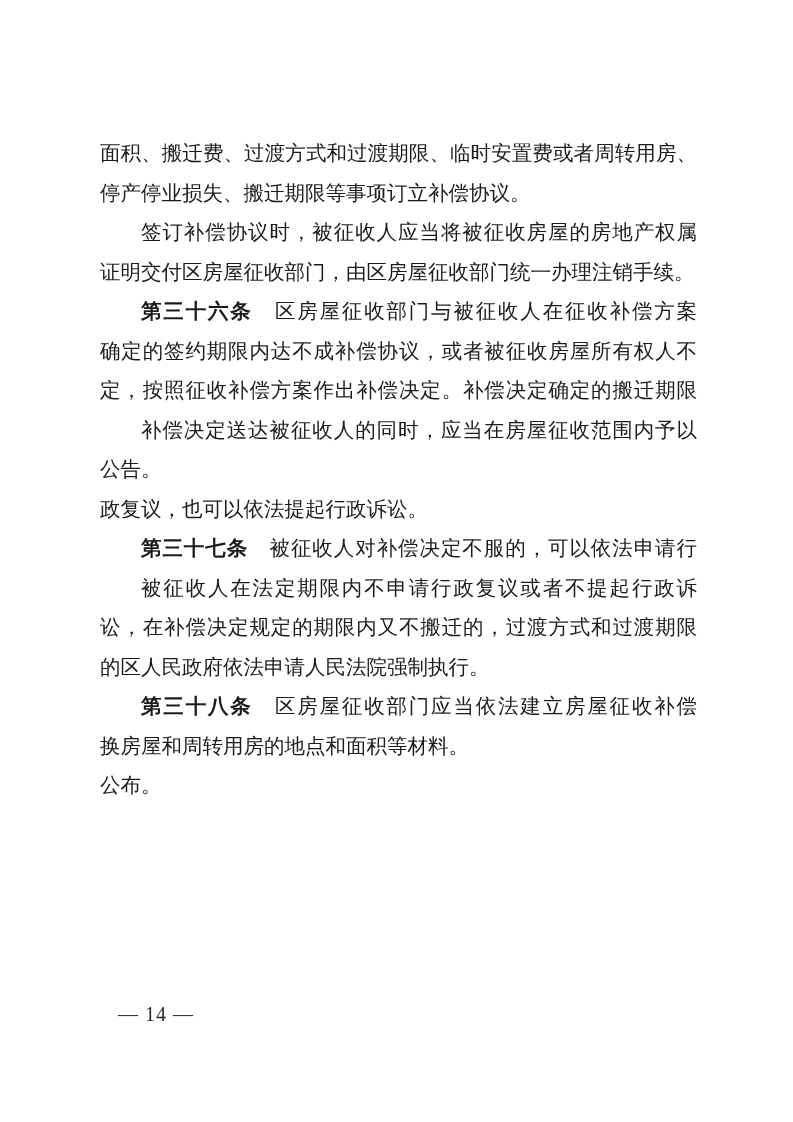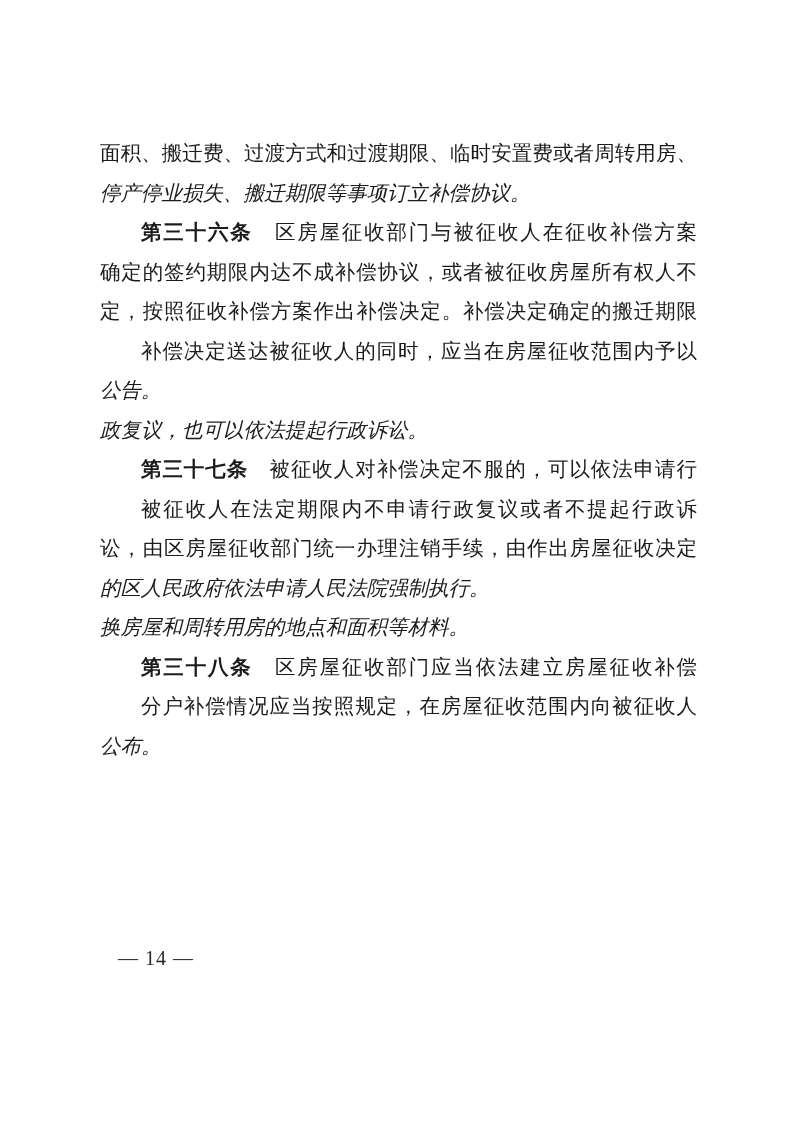--- a/index.html
+++ b/index.html
@@ -19,52 +19,53 @@
     width: 597px;
     font-size: 20.5px;
     line-height: 39.5px;
   }
   .line {
     text-align: justify;
     text-justify: inter-character;
     white-space: normal;
   }
   .line.justify { text-align-last: justify; }
-  .line.end     { text-align-last: left; font-style: italic; }
+  .line.end     { text-align-last: left; }
   .line.indent  { text-indent: 41px; }
   .bold {
     font-weight: bold;
     font-family: Liberation Serif, serif;
   }
   .footer {
     position: absolute;
     left: 118px;
-    top: 945px;
+    top: 1001px;
     font-size: 20px;
     line-height: 26px;
     color: #2a2a2a;
     letter-spacing: 1px;
   }
 </style>
 </head>
 <body>
 
 <div class="page">
   <div class="text-block">
       <div class="line justify"><span class="">面积、搬迁费、过渡方式和过渡期限、临时安置费或者周转用房、</span></div>
       <div class="line end"><span class="">停产停业损失、搬迁期限等事项订立补偿协议。</span></div>
+      <div class="line justify indent"><span class="">签订补偿协议时，被征收人应当将被征收房屋的房地产权属</span></div>
+      <div class="line end"><span class="">证明交付区房屋征收部门，由区房屋征收部门统一办理注销手续。</span></div>
       <div class="line justify indent"><span class="bold">第三十六条</span><span class="">　区房屋征收部门与被征收人在征收补偿方案</span></div>
       <div class="line justify"><span class="">确定的签约期限内达不成补偿协议，或者被征收房屋所有权人不</span></div>
       <div class="line justify"><span class="">定，按照征收补偿方案作出补偿决定。补偿决定确定的搬迁期限</span></div>
       <div class="line justify indent"><span class="">补偿决定送达被征收人的同时，应当在房屋征收范围内予以</span></div>
       <div class="line end"><span class="">公告。</span></div>
       <div class="line end"><span class="">政复议，也可以依法提起行政诉讼。</span></div>
       <div class="line justify indent"><span class="bold">第三十七条</span><span class="">　被征收人对补偿决定不服的，可以依法申请行</span></div>
       <div class="line justify indent"><span class="">被征收人在法定期限内不申请行政复议或者不提起行政诉</span></div>
-      <div class="line justify"><span class="">讼，由区房屋征收部门统一办理注销手续，由作出房屋征收决定</span></div>
+      <div class="line justify"><span class="">讼，在补偿决定规定的期限内又不搬迁的，过渡方式和过渡期限</span></div>
       <div class="line end"><span class="">的区人民政府依法申请人民法院强制执行。</span></div>
+      <div class="line justify indent"><span class="bold">第三十八条</span><span class="">　区房屋征收部门应当依法建立房屋征收补偿</span></div>
       <div class="line end"><span class="">换房屋和周转用房的地点和面积等材料。</span></div>
-      <div class="line justify indent"><span class="bold">第三十八条</span><span class="">　区房屋征收部门应当依法建立房屋征收补偿</span></div>
-      <div class="line justify indent"><span class="">分户补偿情况应当按照规定，在房屋征收范围内向被征收人</span></div>
       <div class="line end"><span class="">公布。</span></div>
     </div>
   <div class="footer">— 14 —</div>
 </div>
 
 </body></html>

